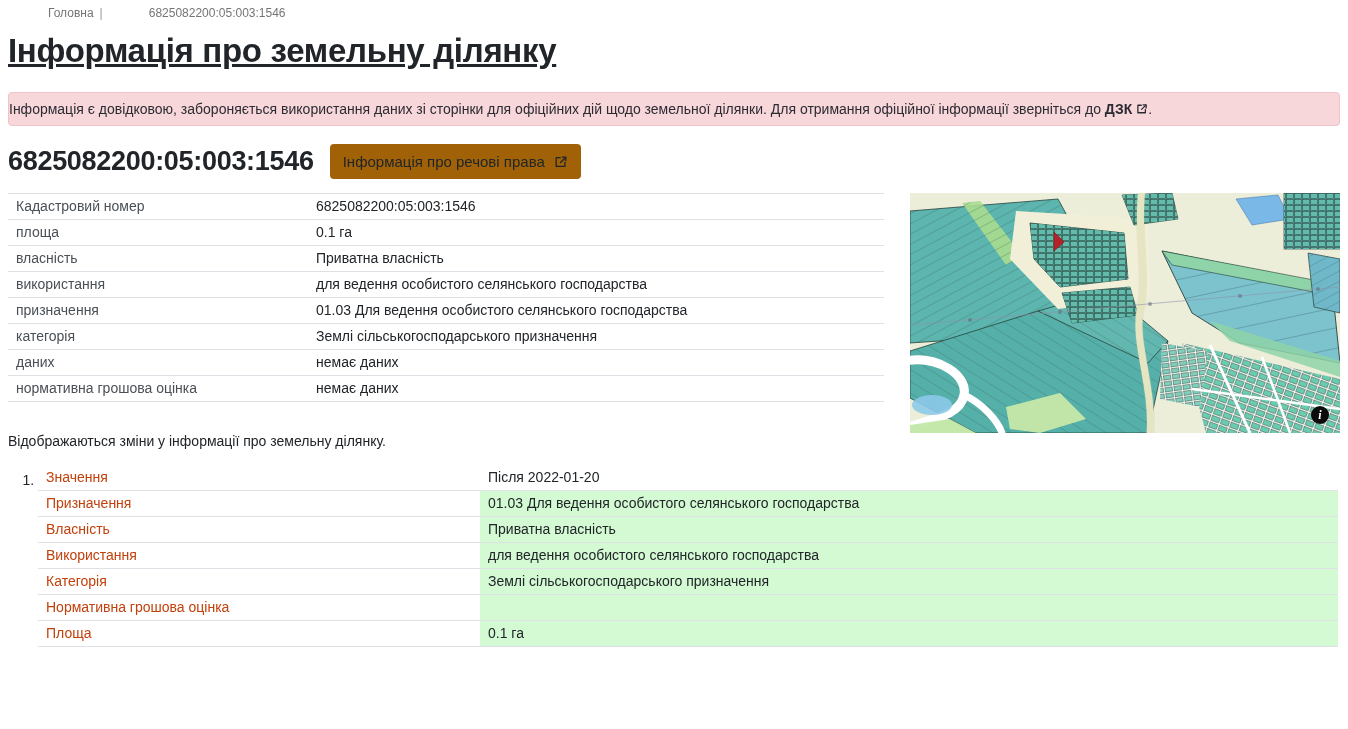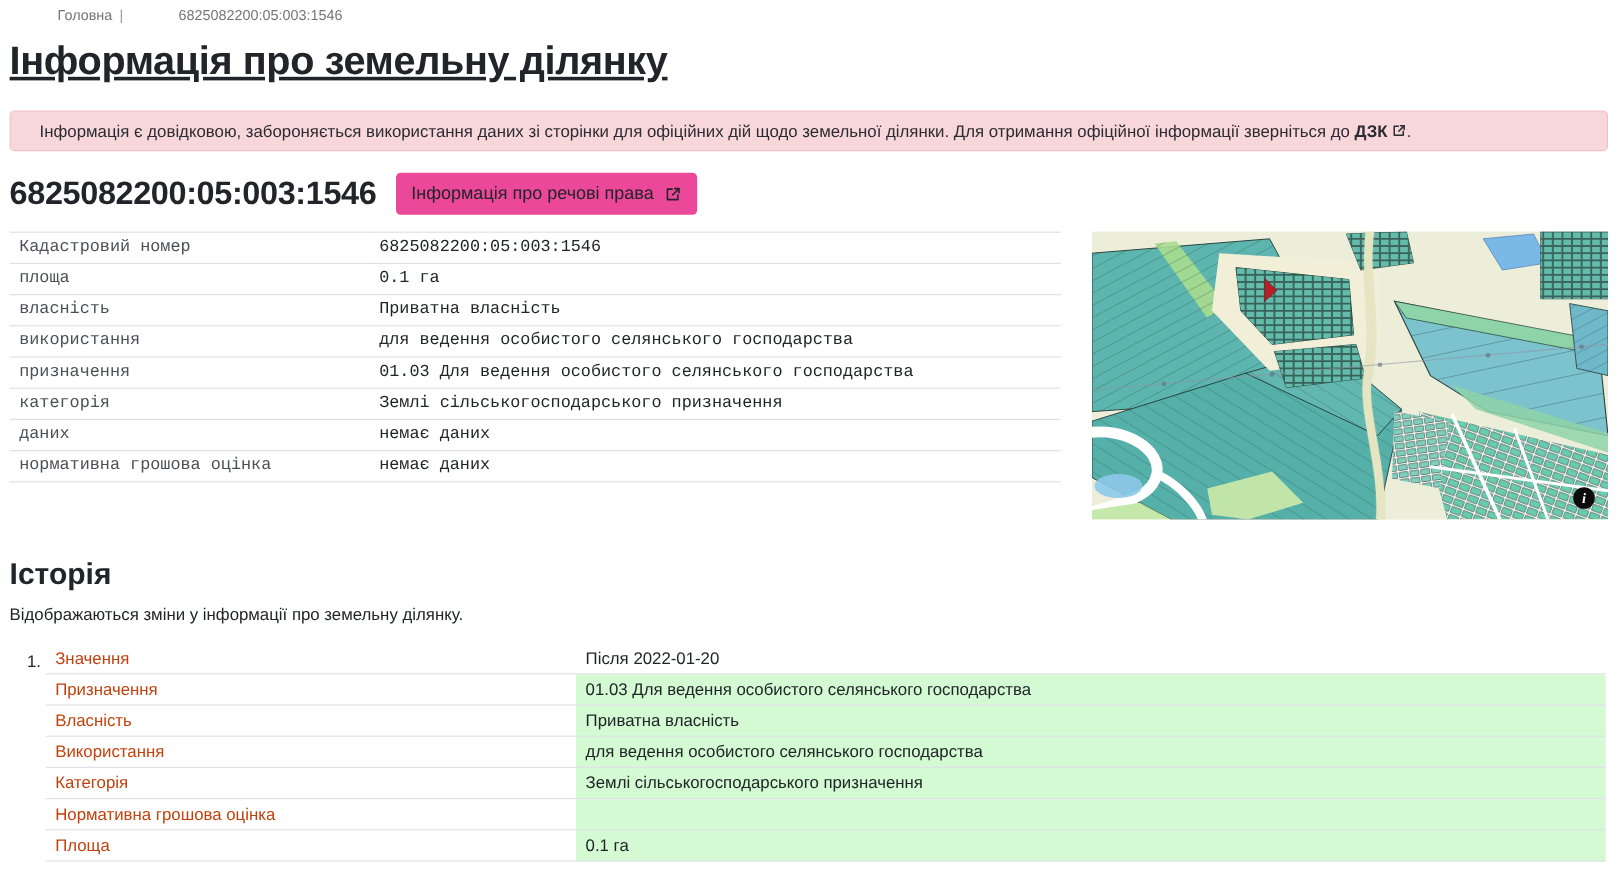--- a/index.html
+++ b/index.html
@@ -19,43 +19,43 @@
   .breadcrumb .sep { margin: 0 6px; color: #9a9a9a; }
 
   
   .page-title { font-size: 33px; font-weight: 700; margin: 12px 0 22px 0; letter-spacing: -0.3px; text-decoration: underline; }
 
   
   .alert {
     background: #f8d7da;
     border: 1px solid #f1c2c7;
     border-radius: 4px;
-    padding: 8px 24px;
+    padding: 8px 0;
     font-size: 14px;
     color: #2b2b33;
     margin-bottom: 18px;
   }
   .alert .dzk-link { font-weight: 700; color: #2b2b33; text-decoration: none; cursor: pointer; white-space: nowrap; }
   .alert svg { vertical-align: -1px; }
 
   
   .parcel-head { display: flex; align-items: center; gap: 16px; margin: 4px 0 14px 0; }
   .parcel-number { font-size: 27px; font-weight: 700; letter-spacing: -0.3px; }
   .rights-btn {
     display: inline-flex; align-items: center; gap: 9px;
-    background: #ec4899; border: none; border-radius: 4px;
+    background: #a16207; border: none; border-radius: 4px;
     padding: 9px 13px; font-size: 15px; color: #212529;
     font-family: "Liberation Sans", sans-serif; cursor: pointer;
   }
 
   
   .main { display: flex; align-items: flex-start; }
   table.details { border-collapse: collapse; width: 876px; font-size: 14px; border-bottom: 1px solid #dee2e6; }
   table.details tr { border-top: 1px solid #dee2e6; }
-  table.details td { padding: 5px 8px; line-height: 15px; font-family: Liberation Mono, monospace; }
+  table.details td { padding: 5px 8px; line-height: 15px; }
   table.details td.label { width: 300px; color: #4a5056; }
   table.details td.value { color: #212529; }
 
   .map-wrap { margin-left: auto; width: 430px; height: 240px; position: relative; overflow: hidden; background: #edeeda; }
   .map-wrap svg { display: block; }
   .map-info-btn {
     position: absolute; right: 11px; bottom: 9px;
     width: 18px; height: 18px; border-radius: 50%;
     background: #0b0b0b; color: #fff;
     font-family: "Liberation Serif", serif; font-style: italic; font-weight: 700;
@@ -226,21 +226,20 @@
         <circle cx="330" cy="103" r="2" fill="#5f6678" opacity="0.55"></circle>
         <circle cx="408" cy="96" r="2" fill="#5f6678" opacity="0.55"></circle>
 
         <polygon points="144,58 144,39 154,49" fill="#b5232a" stroke="#7d1218" stroke-width="0.6"></polygon>
       </svg>
       <div class="map-info-btn">i</div>
     </div>
   </div>
 
   <div class="history">
-    <h2 class="history-title">Історія</h2>
     <p class="history-desc">Відображаються зміни у інформації про земельну ділянку.</p>
 
     <ol class="history-list">
       <li>
         <table class="history">
           <tbody id="history-body">
             <tr class="head-row">
               <td class="h-label">Значення</td>
               <td class="h-value">Після 2022-01-20</td>
             </tr>

